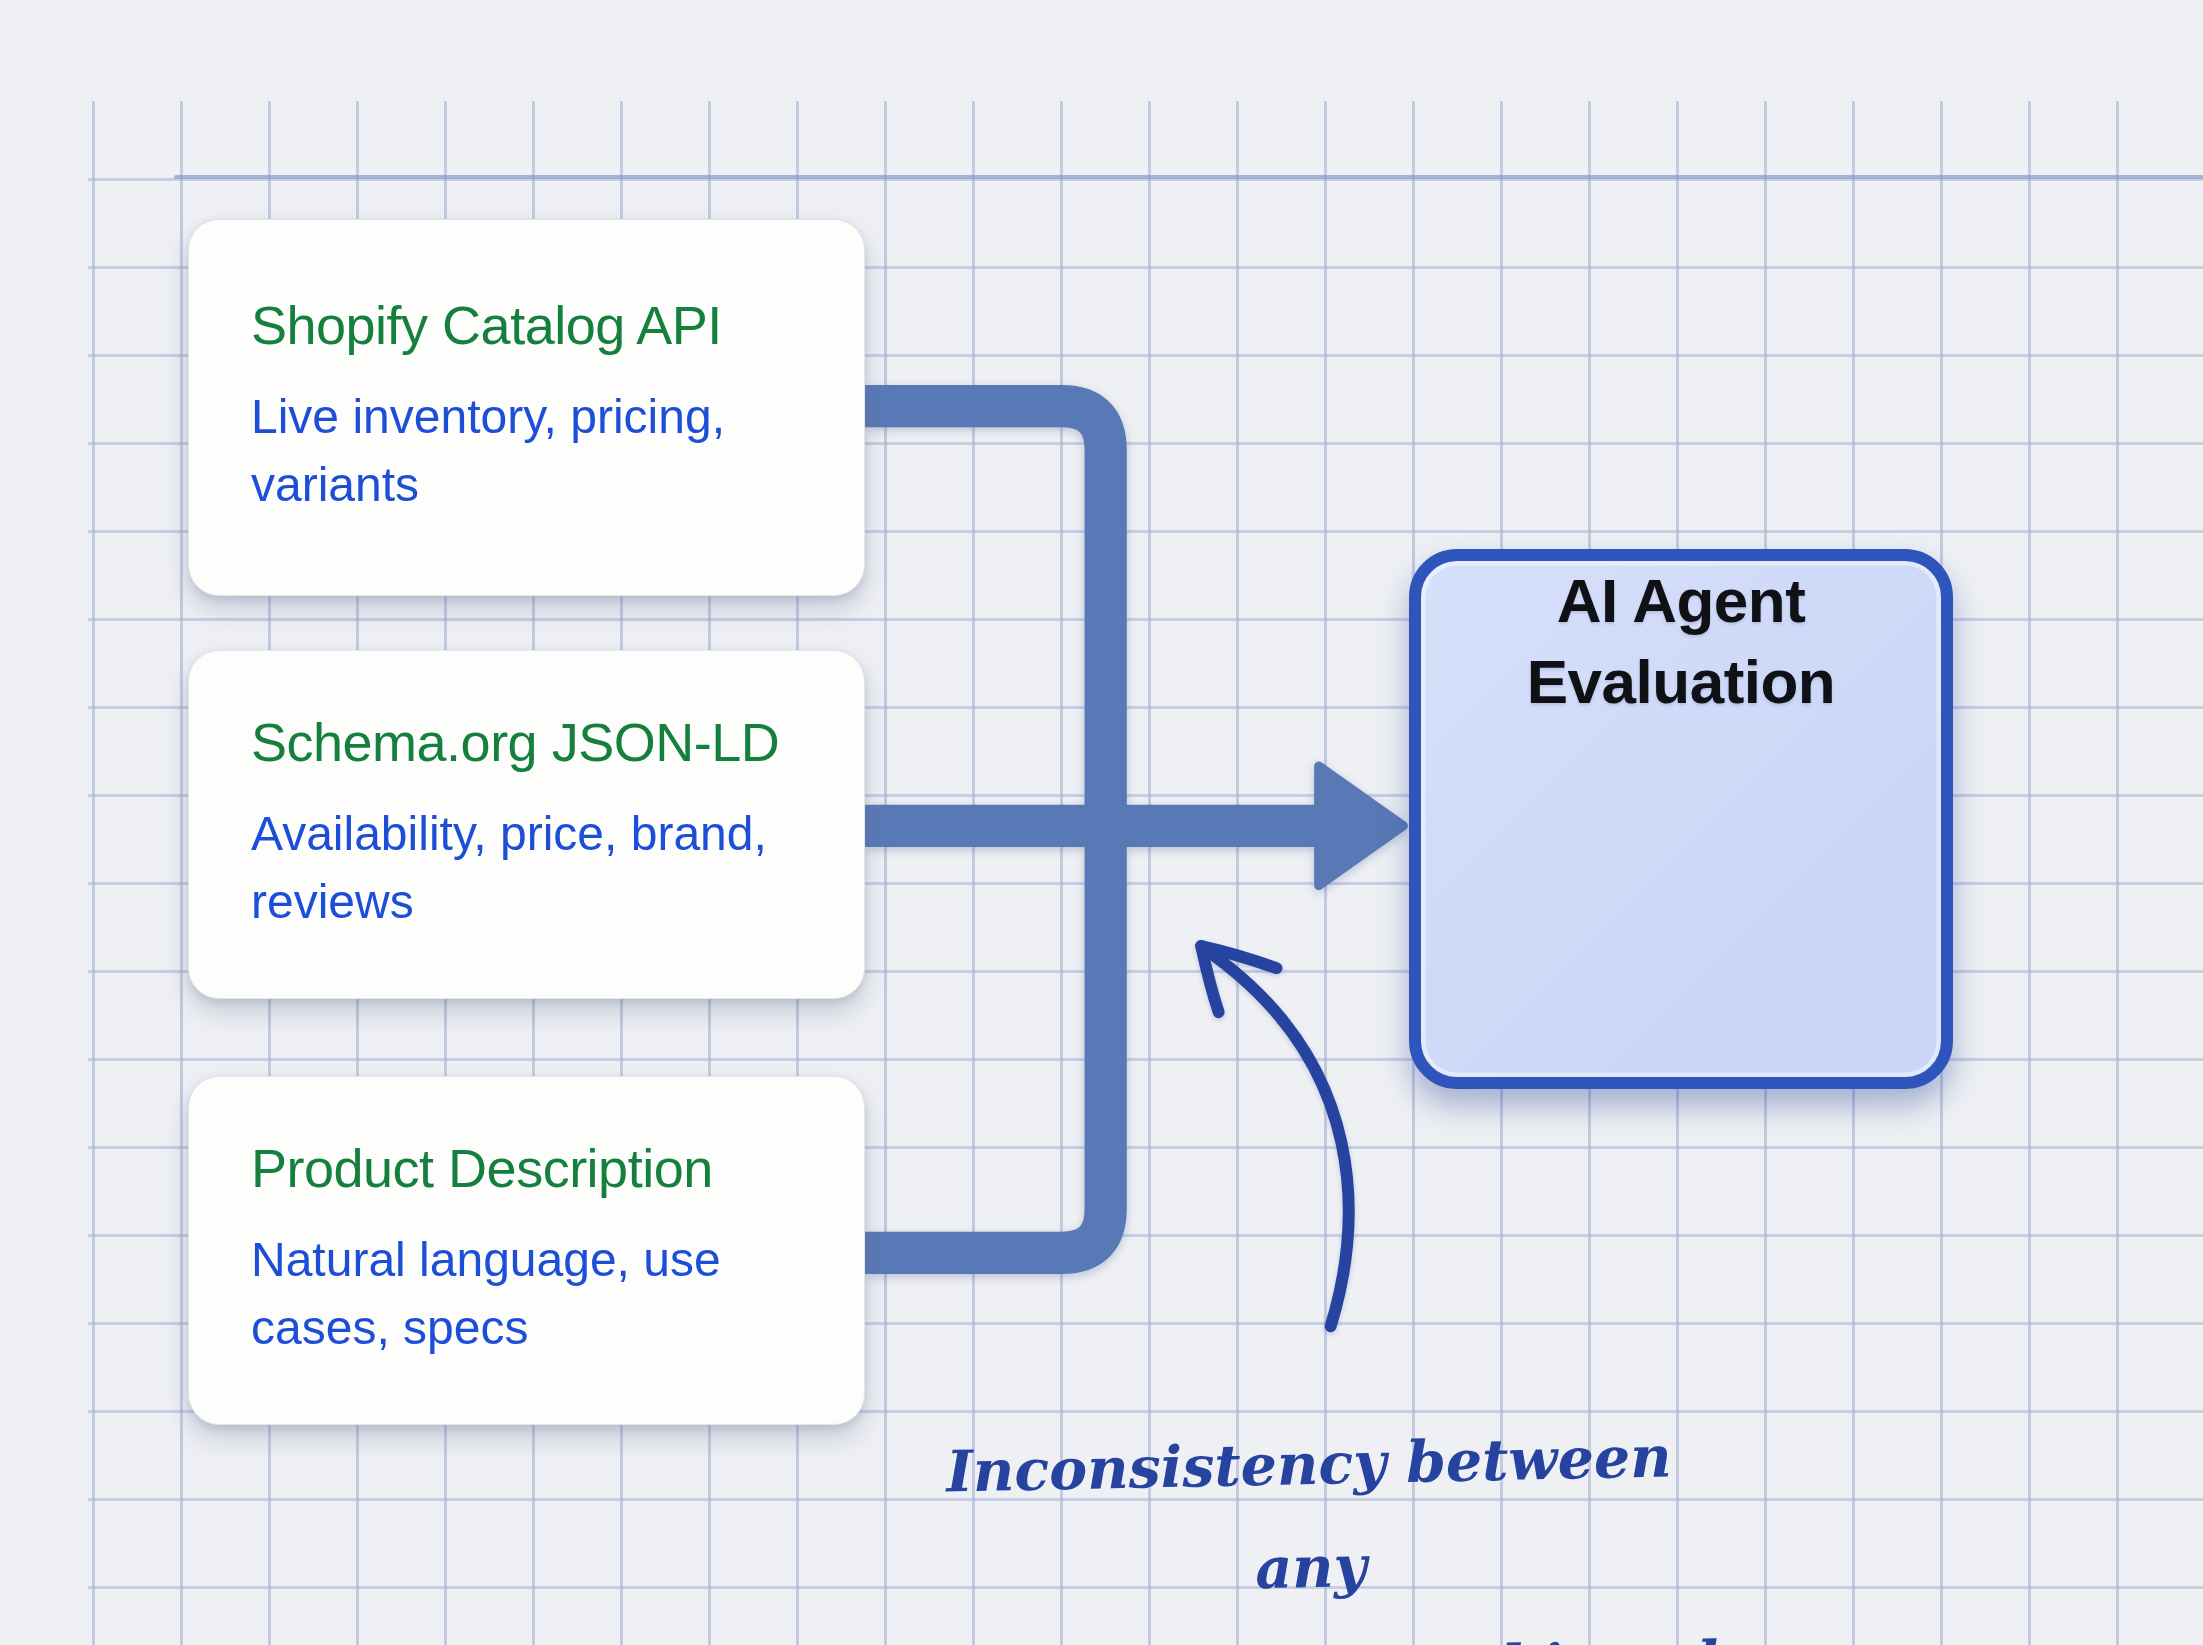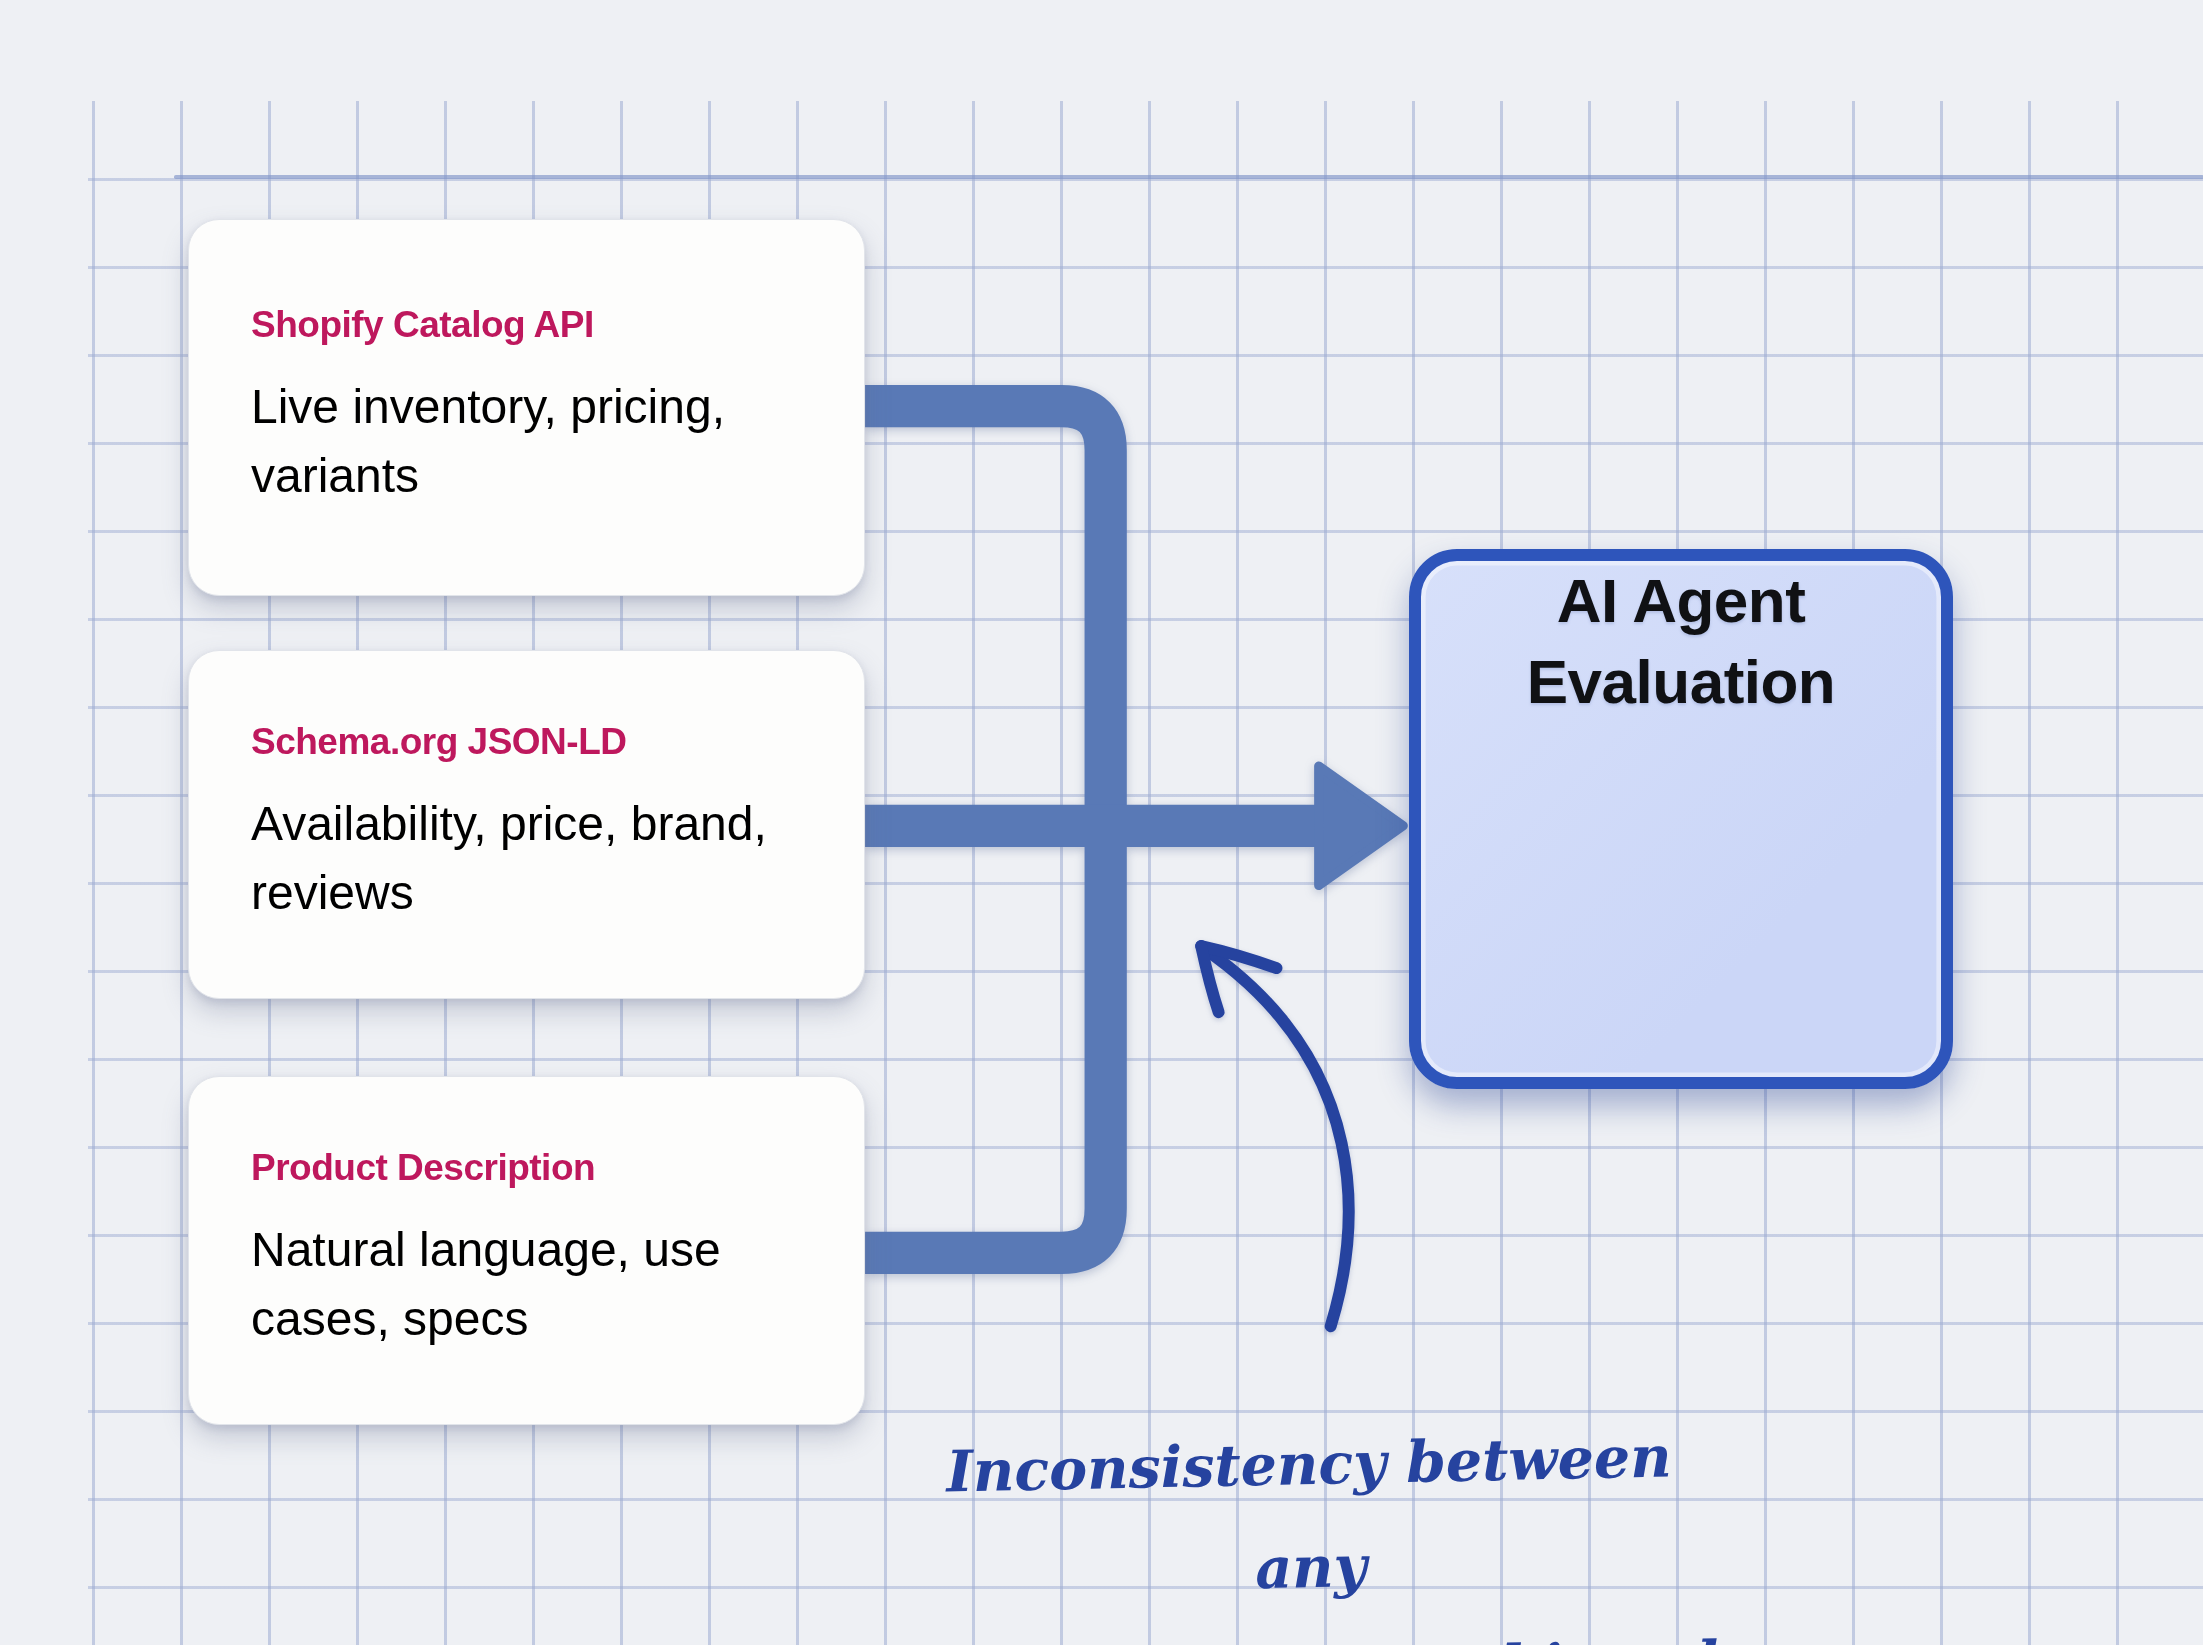--- a/index.html
+++ b/index.html
@@ -39,25 +39,25 @@
     border-radius:31px;
     box-shadow:0 13px 26px rgba(98,108,140,.28), 0 3.7px 7.3px rgba(98,108,140,.16);
     box-sizing:border-box;
     display:flex;flex-direction:column;justify-content:center;
     padding:0 27.5px 0 62px;
   }
   .card1{top:219px;height:377px;}
   .card2{top:650px;height:349px;}
   .card3{top:1076px;height:349px;}
   .card-title{
-    font-size:37px;font-weight:700;color:#be185d;
+    font-size:54px;font-weight:400;color:#15803d;
     letter-spacing:-0.5px;margin:0 0 27.5px 0;line-height:1.1;
   }
   .card-subtitle{
-    font-size:48px;font-weight:400;color:#000000;
+    font-size:48px;font-weight:400;color:#1d4ed8;
     line-height:1.42;white-space:pre-line;margin:0;
   }
 
   
   .target-box{
     position:absolute;left:1409px;top:549px;width:544px;height:540px;
     box-sizing:border-box;
     background:linear-gradient(135deg,#d7e0fa 0%,#cbd6f7 70%);
     border:12px solid #2e55bb;
     border-radius:48px;

